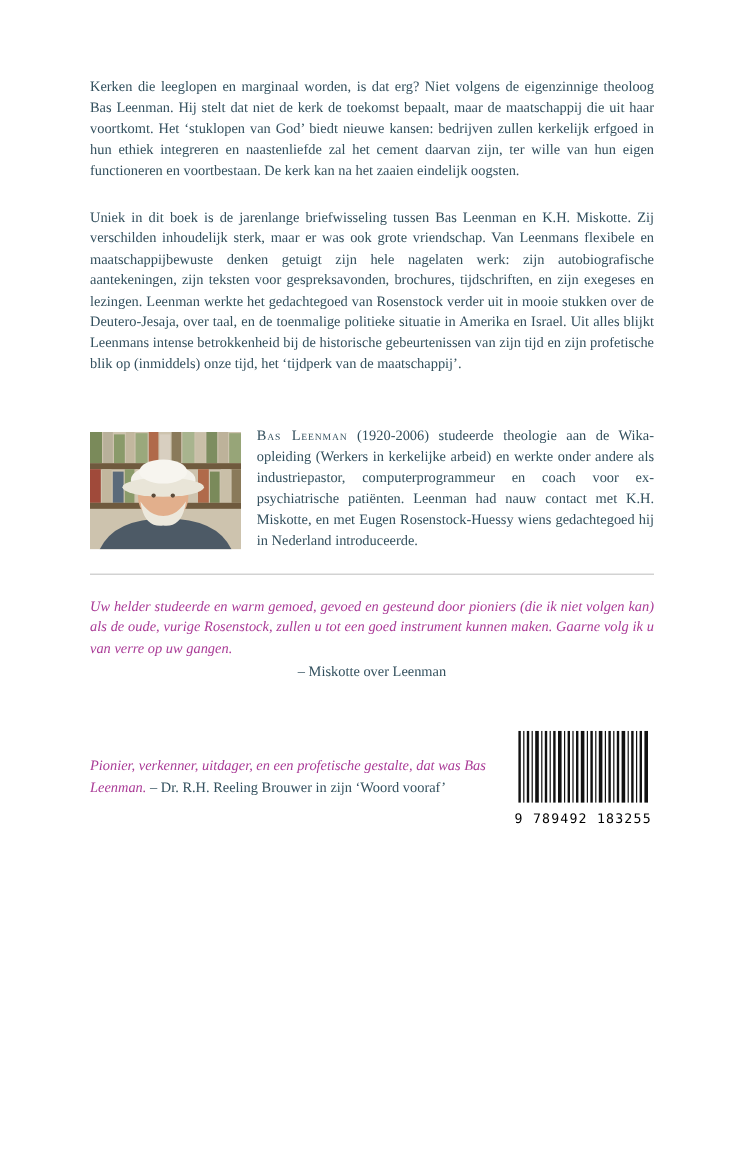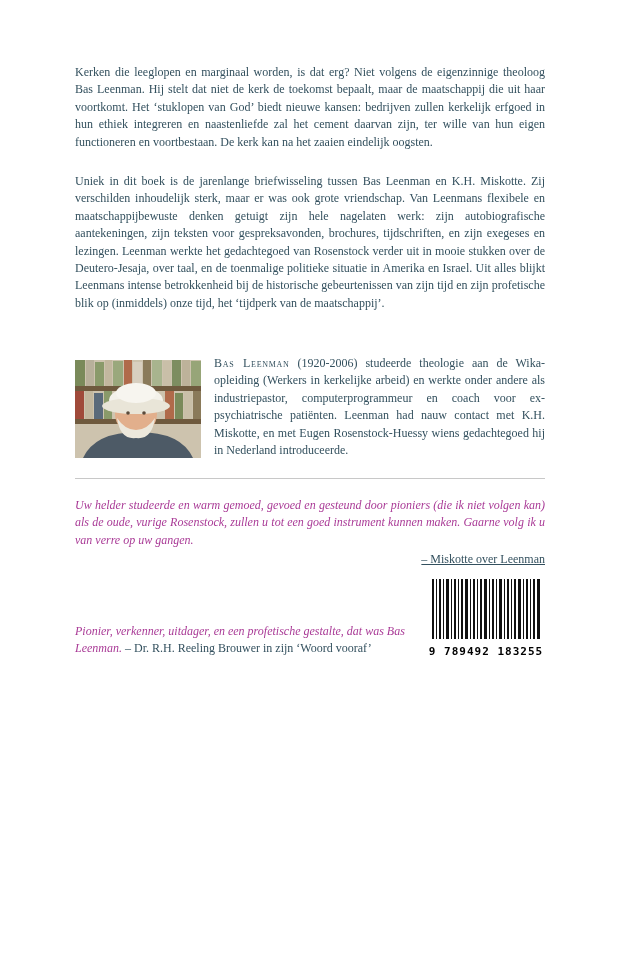--- a/index.html
+++ b/index.html
@@ -24,30 +24,30 @@
   .smallcaps { font-variant:small-caps; letter-spacing:0.06em; }
   .divider {
     border:none;
     border-top:1px solid #c8c8c8;
     margin:16px 0 18px 0;
     clear:both;
   }
   .quote { color:#a93a96; font-style:italic; }
   .quote-para { margin-bottom:2px; }
   .attr { color:#33505e; font-style:normal; }
-  .attr-line { text-align:right; margin-bottom:0;text-decoration:underline; }
+  .attr-line { text-align:center; margin-bottom:0; }
   .bottom-row {
     display:flex;
     justify-content:space-between;
-    align-items:flex-end;
-    margin-top:8px;
+    align-items:center;
+    margin-top:38px;
   }
   .q2-block { width:352px; }
   .q2-block p { text-align:left; }
-  .barcode-box { width:118px; text-align:center; padding-top:2px;font-weight:bold; }
+  .barcode-box { width:118px; text-align:center; padding-top:2px; }
   .barcode-num {
     font-family:"DejaVu Sans Mono", monospace;
     font-size:11px;
     color:#000000;
     letter-spacing:1px;
     margin-top:2px;
     white-space:nowrap;
   }
 </style>
 </head>

